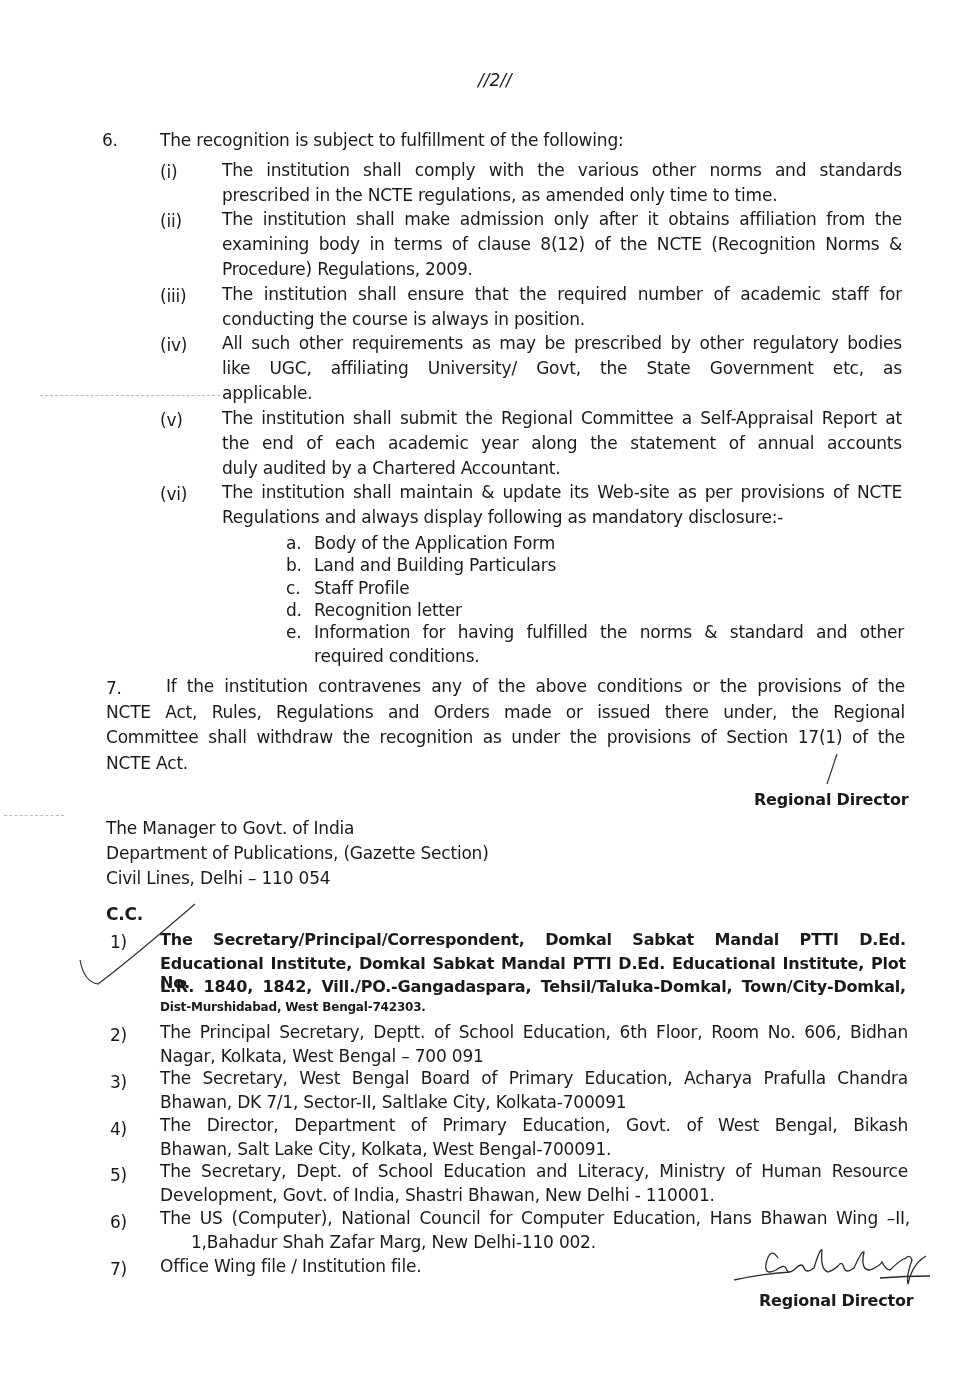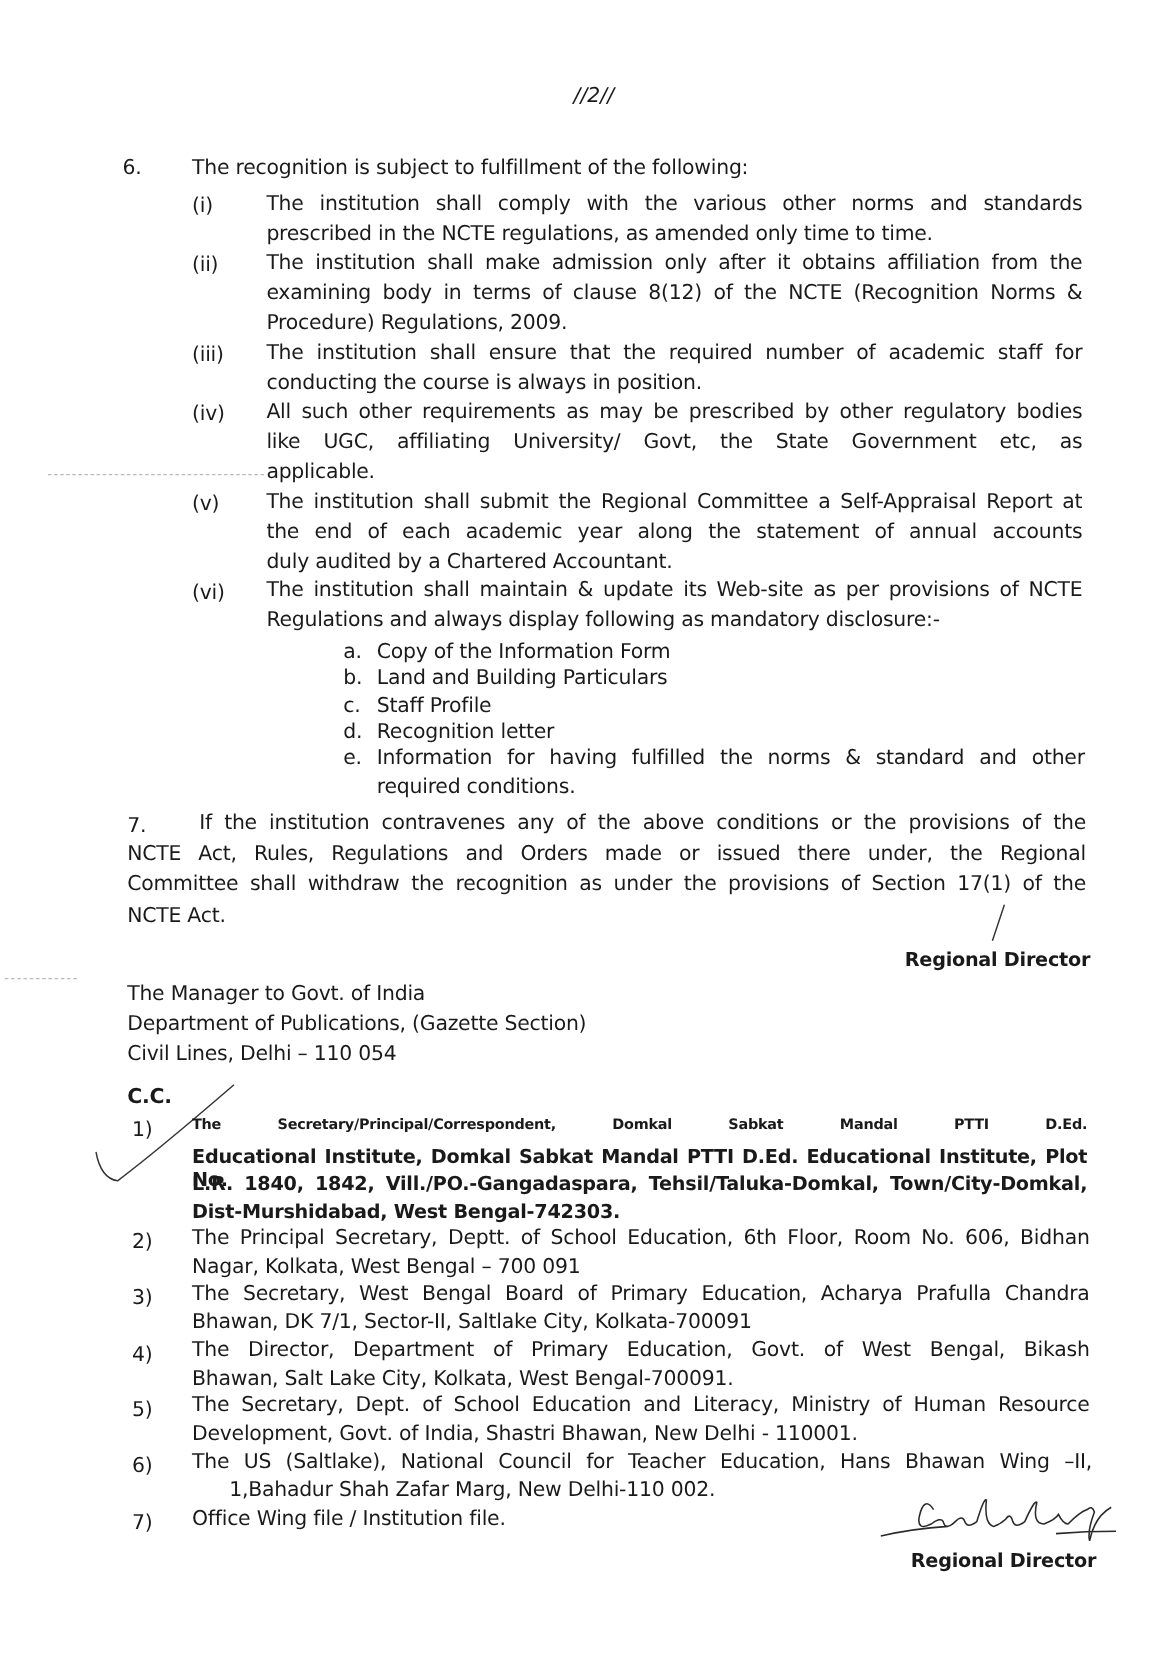--- a/index.html
+++ b/index.html
@@ -47,21 +47,21 @@
   <div class="abs t" style="left:160px; top:410px;">(v)</div>
   <div class="abs t j" style="left:222px; top:408px; width:680px;">The institution shall submit the Regional Committee a Self-Appraisal Report at</div>
   <div class="abs t j" style="left:222px; top:433px; width:680px;">the end of each academic year along the statement of annual accounts</div>
   <div class="abs t" style="left:222px; top:458px;">duly audited by a Chartered Accountant.</div>
 
   <div class="abs t" style="left:160px; top:484px;">(vi)</div>
   <div class="abs t j" style="left:222px; top:482px; width:680px;">The institution shall maintain &amp; update its Web-site as per provisions of NCTE</div>
   <div class="abs t" style="left:222px; top:507px;">Regulations and always display following as mandatory disclosure:-</div>
 
   <div class="abs t" style="left:286px; top:533px;">a.</div>
-  <div class="abs t" style="left:314px; top:533px;">Copy of the Information Form</div>
+  <div class="abs t" style="left:314px; top:533px;">Body of the Application Form</div>
   <div class="abs t" style="left:286px; top:555px;">b.</div>
   <div class="abs t" style="left:314px; top:555px;">Land and Building Particulars</div>
   <div class="abs t" style="left:286px; top:578px;">c.</div>
   <div class="abs t" style="left:314px; top:578px;">Staff Profile</div>
   <div class="abs t" style="left:286px; top:600px;">d.</div>
   <div class="abs t" style="left:314px; top:600px;">Recognition letter</div>
   <div class="abs t" style="left:286px; top:622px;">e.</div>
   <div class="abs t j" style="left:314px; top:622px; width:590px;">Information for having fulfilled the norms &amp; standard and other</div>
   <div class="abs t" style="left:314px; top:646px;">required conditions.</div>
 
@@ -82,43 +82,43 @@
   <div class="abs t" style="left:106px; top:843px;">Department of Publications, (Gazette Section)</div>
   <div class="abs t" style="left:106px; top:868px;">Civil Lines, Delhi – 110 054</div>
 
   <div class="abs t b" style="left:106px; top:904px;">C.C.</div>
 
   <svg class="sig-line" style="left:70px; top:900px;" width="140" height="90">
     <path d="M10 60 Q14 82 28 84 Q60 60 125 4" stroke="#333" stroke-width="1.2" fill="none"></path>
   </svg>
 
   <div class="abs t" style="left:110px; top:932px;">1)</div>
-  <div class="abs t b j" style="left:160px; top:930px; width:746px; font-size:12px;">The Secretary/Principal/Correspondent, Domkal Sabkat Mandal PTTI D.Ed.</div>
+  <div class="abs t b j" style="left:160px; top:930px; width:746px; font-size:16px;">The Secretary/Principal/Correspondent, Domkal Sabkat Mandal PTTI D.Ed.</div>
   <div class="abs t b j" style="left:160px; top:954px; width:746px; font-size:16px;">Educational Institute, Domkal Sabkat Mandal PTTI D.Ed. Educational Institute, Plot No.</div>
   <div class="abs t b j" style="left:160px; top:977px; width:746px; font-size:16px;">L.R. 1840, 1842, Vill./PO.-Gangadaspara, Tehsil/Taluka-Domkal, Town/City-Domkal,</div>
-  <div class="abs t b" style="left:160px; top:1000px; font-size:16px;">Dist-Murshidabad, West Bengal-742303.</div>
+  <div class="abs t b" style="left:160px; top:1000px; font-size:12px;">Dist-Murshidabad, West Bengal-742303.</div>
 
   <div class="abs t" style="left:110px; top:1025px;">2)</div>
   <div class="abs t j" style="left:160px; top:1022px; width:748px;">The Principal Secretary, Deptt. of School Education, 6th Floor, Room No. 606, Bidhan</div>
   <div class="abs t" style="left:160px; top:1046px;">Nagar, Kolkata, West Bengal – 700 091</div>
 
   <div class="abs t" style="left:110px; top:1072px;">3)</div>
   <div class="abs t j" style="left:160px; top:1068px; width:748px;">The Secretary, West Bengal Board of Primary Education, Acharya Prafulla Chandra</div>
   <div class="abs t" style="left:160px; top:1092px;">Bhawan, DK 7/1, Sector-II,  Saltlake City, Kolkata-700091</div>
 
   <div class="abs t" style="left:110px; top:1119px;">4)</div>
   <div class="abs t j" style="left:160px; top:1115px; width:748px;">The Director, Department of Primary Education, Govt. of West Bengal, Bikash</div>
   <div class="abs t" style="left:160px; top:1139px;">Bhawan, Salt Lake City, Kolkata, West Bengal-700091.</div>
 
   <div class="abs t" style="left:110px; top:1165px;">5)</div>
   <div class="abs t j" style="left:160px; top:1161px; width:748px;">The Secretary, Dept. of School Education and Literacy, Ministry of Human Resource</div>
   <div class="abs t" style="left:160px; top:1185px;text-align:right;">Development, Govt. of India, Shastri Bhawan, New Delhi - 110001.</div>
 
   <div class="abs t" style="left:110px; top:1212px;">6)</div>
-  <div class="abs t j" style="left:160px; top:1208px; width:750px;">The US (Saltlake), National Council for Teacher Education, Hans Bhawan Wing –II,</div>
+  <div class="abs t j" style="left:160px; top:1208px; width:750px;">The US (Computer), National Council for Computer Education, Hans Bhawan Wing –II,</div>
   <div class="abs t" style="left:160px; top:1232px;margin-left:31px;">1,Bahadur Shah Zafar Marg, New Delhi-110 002.</div>
 
   <div class="abs t" style="left:110px; top:1259px;">7)</div>
   <div class="abs t" style="left:160px; top:1256px;">Office Wing file / Institution file.</div>
 
   <svg class="sig-line" style="left:730px; top:1240px;" width="210" height="50">
     <path d="M4 40 Q30 34 60 32 M48 18 Q40 6 36 24 Q34 36 46 30 Q54 24 56 28 Q58 36 66 28 Q72 22 74 28 Q76 34 84 28 Q90 8 92 10 Q90 30 98 32 Q104 30 108 26 Q112 20 114 28 Q116 34 124 28 Q132 10 134 12 Q130 30 140 30 Q150 26 152 22 Q156 30 160 30 Q170 20 176 18 Q180 14 182 20 Q176 36 178 44 Q182 24 196 16 M150 38 Q175 36 200 36" stroke="#2a2a2a" stroke-width="1.3" fill="none"></path>
   </svg>
   <div class="abs t b" style="left:759px; top:1291px; font-size:16px;">Regional Director</div>
 

